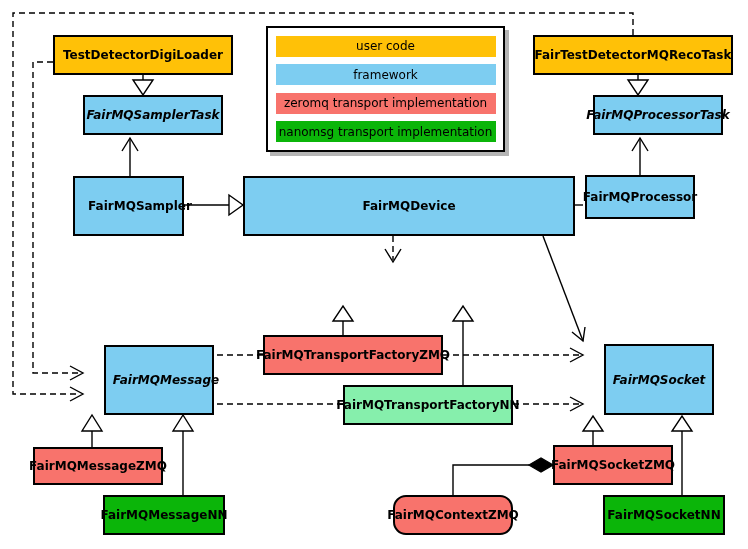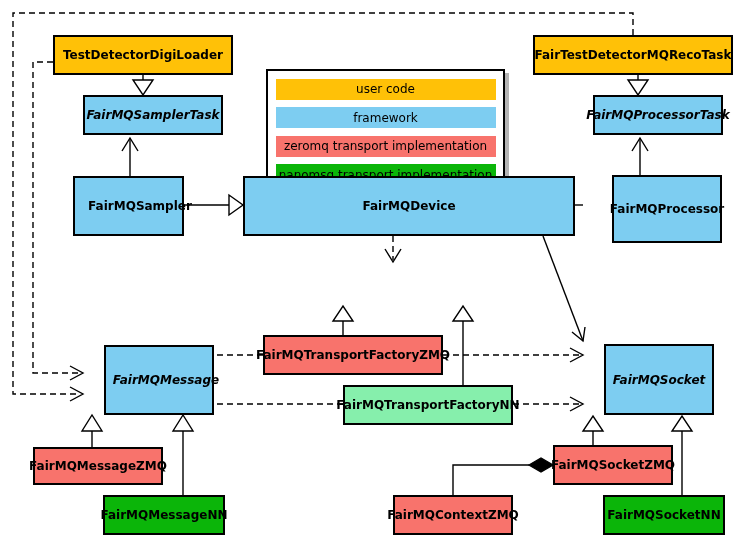--- a/index.html
+++ b/index.html
@@ -21,21 +21,20 @@
     z-index:2;
     text-align:center;
   }
   .abstract{font-style:italic;margin-left:20px;}
   .legend{
     position:absolute;left:266px;top:26px;width:239px;height:126px;
     box-sizing:border-box;border:2px solid #000;background:#fff;
     display:flex;flex-direction:column;justify-content:space-evenly;align-items:center;
     z-index:2;
     box-shadow:4px 4px 0 #b4b4b4;
-    margin-top:43px;
   }
   .legend-bar{
     width:220px;height:21px;
     display:flex;align-items:center;justify-content:center;
     font-size:12px;color:#000;
   }
   svg line,svg path,svg polyline{stroke:#000;stroke-width:1.4;fill:none;}
   svg .dash{stroke-dasharray:6 4;}
   svg polygon.tri{fill:#fff;stroke:#000;stroke-width:1.4;}
   svg polygon.dia{fill:#000;stroke:#000;stroke-width:1.4;}
@@ -111,34 +110,34 @@
   <div class="node" style="left: 533px; top: 35px; width: 200px; height: 40px; background-color: rgb(255, 193, 7);">FairTestDetectorMQRecoTask</div>
 
   <div class="node abstract" style="left: 63px; top: 95px; width: 140px; height: 40px; background-color: rgb(125, 205, 241);">FairMQSamplerTask</div>
 
   <div class="node abstract" style="left: 573px; top: 95px; width: 130px; height: 40px; background-color: rgb(125, 205, 241);">FairMQProcessorTask</div>
 
   <div class="node" style="left: 73px; top: 176px; width: 111px; height: 60px; background-color: rgb(125, 205, 241); padding-left: 23px;">FairMQSampler</div>
 
   <div class="node" style="left: 243px; top: 176px; width: 332px; height: 60px; background-color: rgb(125, 205, 241);">FairMQDevice</div>
 
-  <div class="node" style="left: 612px; top: 175px; width: 110px; height: 68px; background-color: rgb(125, 205, 241);">FairMQProcessor</div>
+  <div class="node" style="left: 585px; top: 175px; width: 110px; height: 44px; background-color: rgb(125, 205, 241);">FairMQProcessor</div>
 
 
   <div class="node" style="left: 263px; top: 335px; width: 180px; height: 40px; background-color: rgb(248, 115, 108);">FairMQTransportFactoryZMQ</div>
 
   <div class="node" style="left: 343px; top: 385px; width: 170px; height: 40px; background-color: #86efac;">FairMQTransportFactoryNN</div>
 
   <div class="node abstract" style="left: 84px; top: 345px; width: 110px; height: 70px; background-color: rgb(125, 205, 241); padding-left: 14px;">FairMQMessage</div>
 
   <div class="node abstract" style="left: 584px; top: 344px; width: 110px; height: 71px; background-color: rgb(125, 205, 241);">FairMQSocket</div>
 
   <div class="node" style="left: 33px; top: 447px; width: 130px; height: 38px; background-color: rgb(248, 115, 108);">FairMQMessageZMQ</div>
 
   <div class="node" style="left: 103px; top: 495px; width: 122px; height: 40px; background-color: rgb(11, 181, 9);">FairMQMessageNN</div>
 
   <div class="node" style="left: 553px; top: 445px; width: 120px; height: 40px; background-color: rgb(248, 115, 108);">FairMQSocketZMQ</div>
 
   <div class="node" style="left: 603px; top: 495px; width: 122px; height: 40px; background-color: rgb(11, 181, 9);">FairMQSocketNN</div>
 
-  <div class="node" style="left: 393px; top: 495px; width: 120px; height: 40px; background-color: rgb(248, 115, 108);">FairMQContextZMQ</div>
+  <div class="node" style="left: 393px; top: 495px; width: 120px; height: 40px; background-color: rgb(248, 115, 108); border-radius: 13px;">FairMQContextZMQ</div>
 
 </div>
 
 </body></html>

